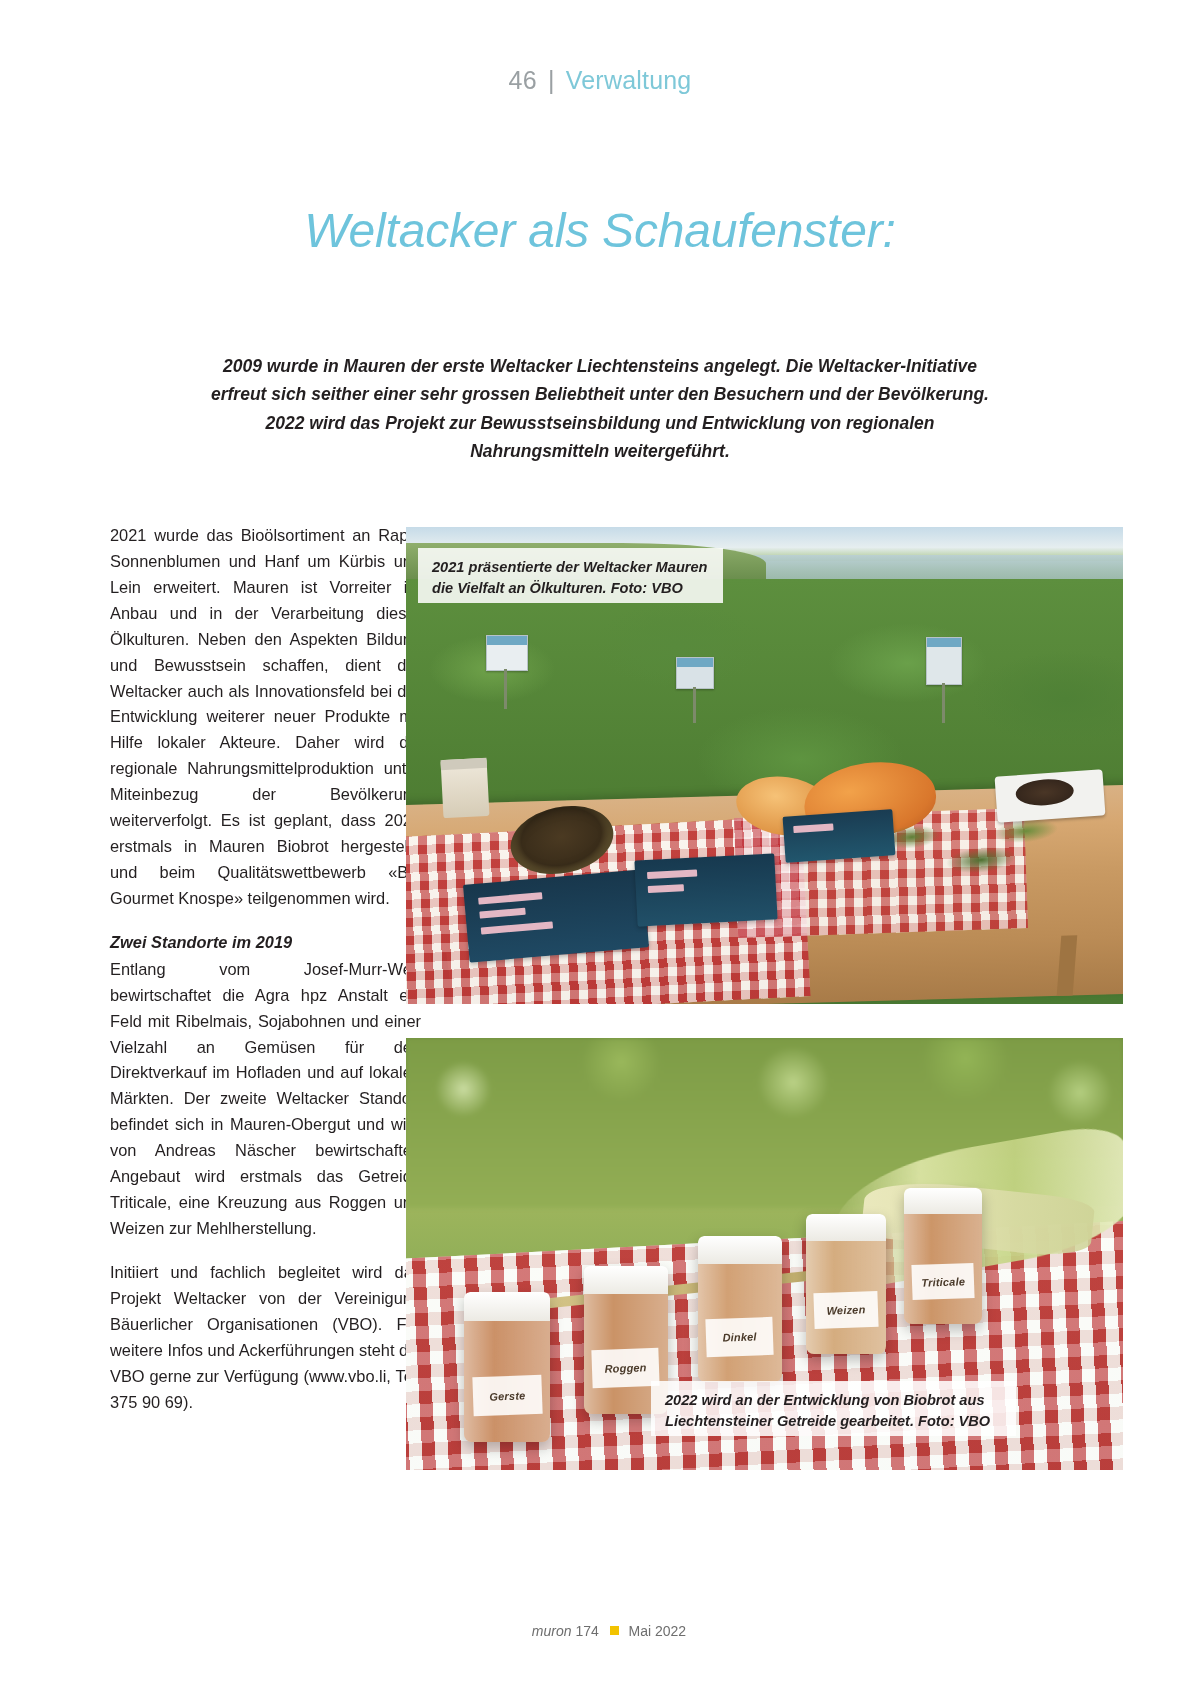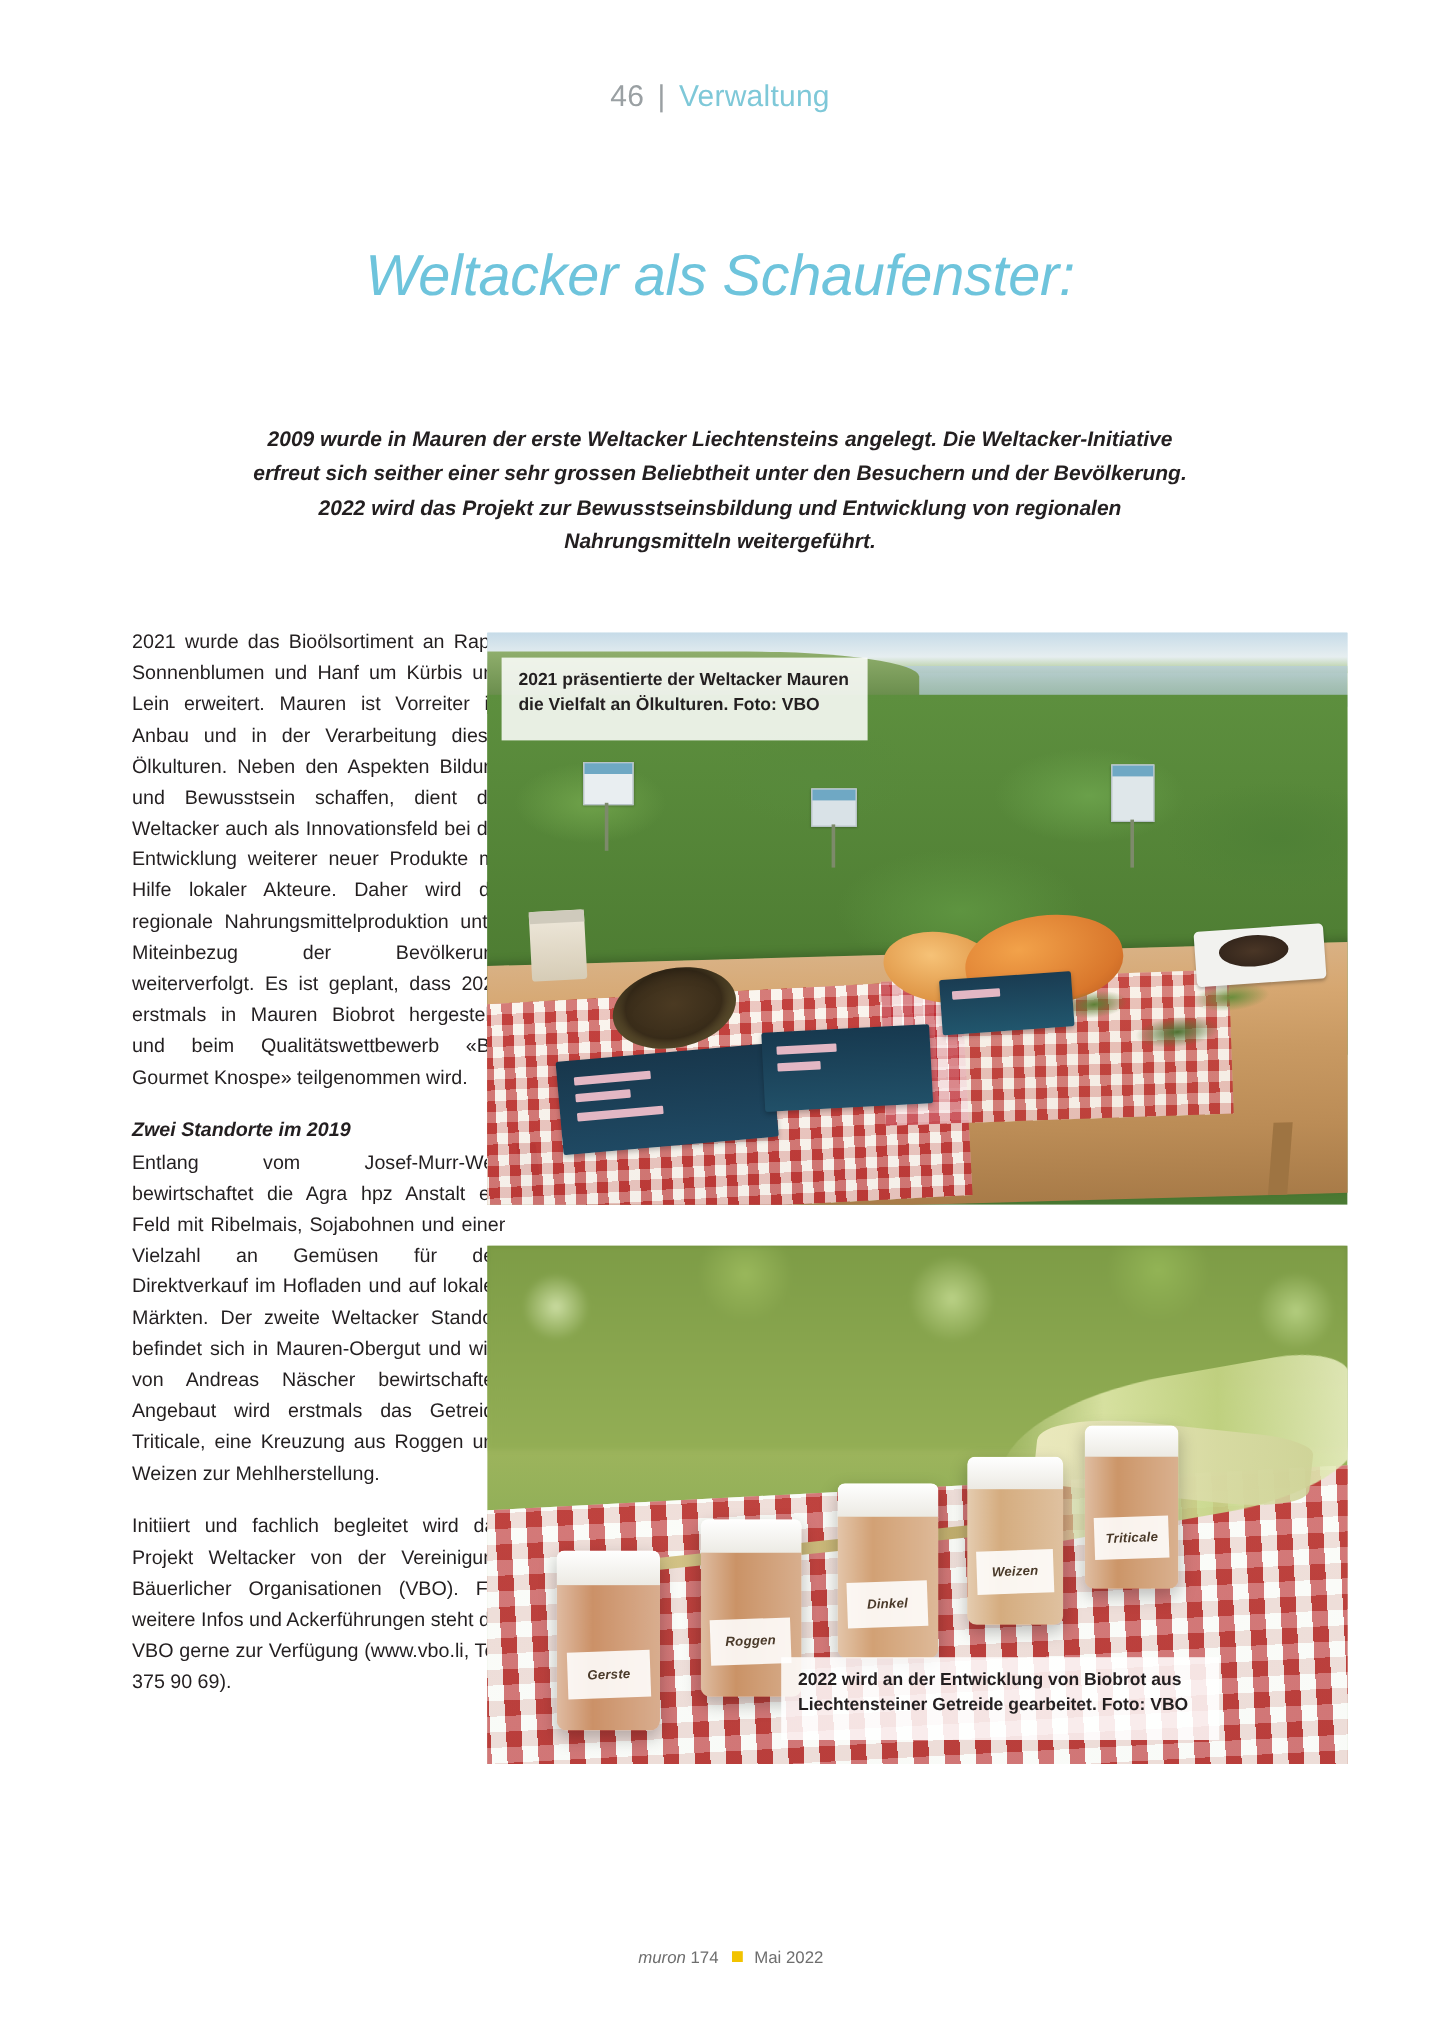--- a/index.html
+++ b/index.html
@@ -320,24 +320,25 @@
   #jar2 { left: 178px; top: 228px; width: 84px; height: 148px; --grain:#c78c5d; }
   #jar3 { left: 292px; top: 198px; width: 84px; height: 146px; --grain:#cf9b6c; }
   #jar4 { left: 400px; top: 176px; width: 80px; height: 140px; --grain:#d2a777; }
   #jar5 { left: 498px; top: 150px; width: 78px; height: 136px; --grain:#c98f5f; }
 
   
   .caption {
     position: absolute;
     background: rgba(255,255,255,.86);
     color: #231f20;
+    font-style: italic;
     font-weight: bold;
     font-size: 14.6px;
     line-height: 1.45;
-    padding: 9px 14px 18px 14px;
+    padding: 9px 14px 4px 14px;
   }
   #caption-top {
     top: 548px; left: 418px; width: 277px;
   }
   #caption-bottom {
     top: 1381px; left: 651px; width: 337px;
   }
 
   
   .footer {

